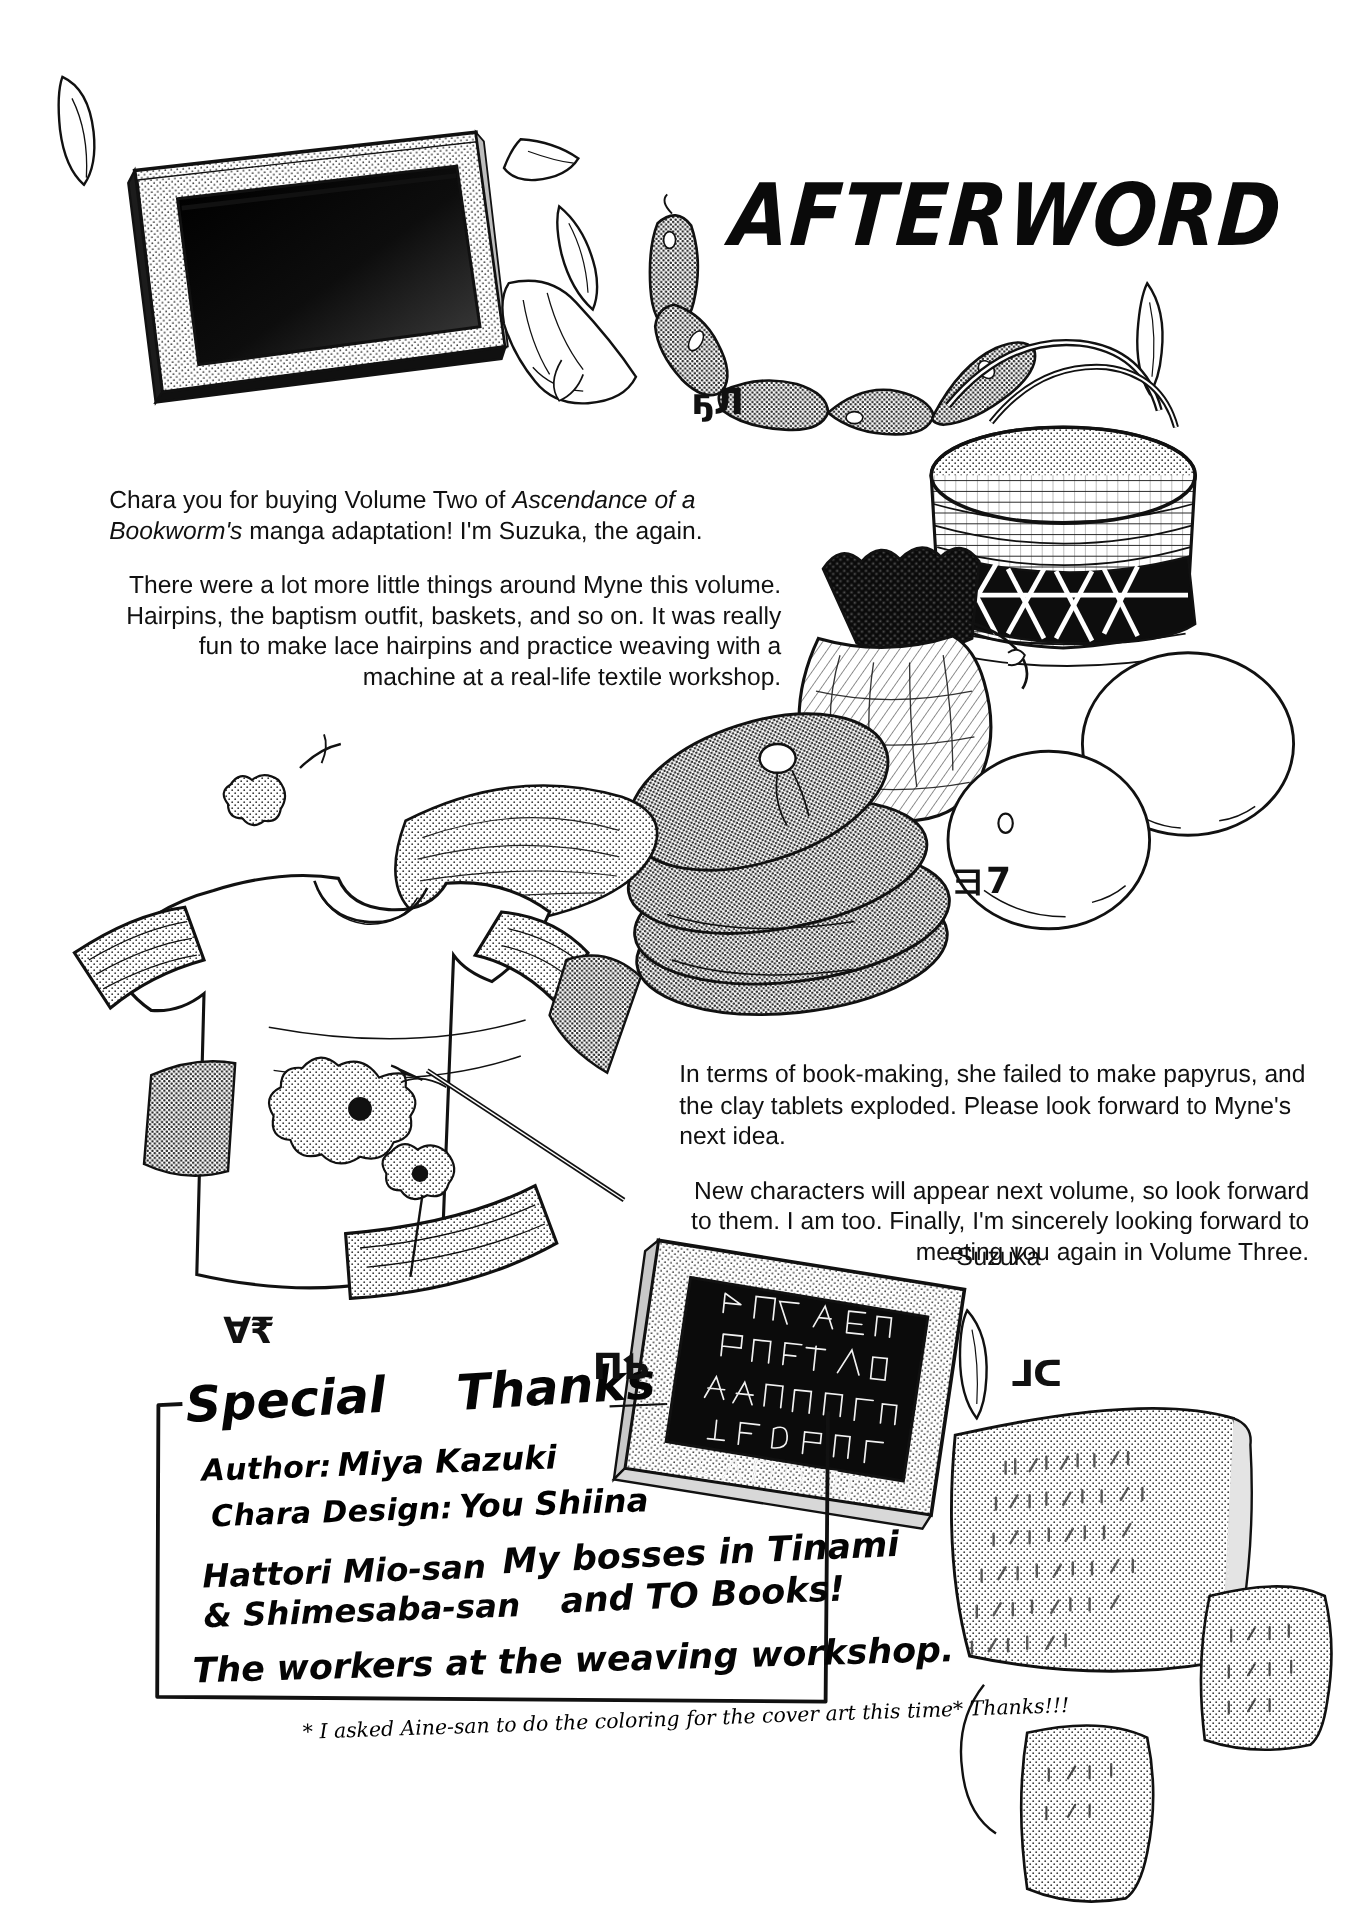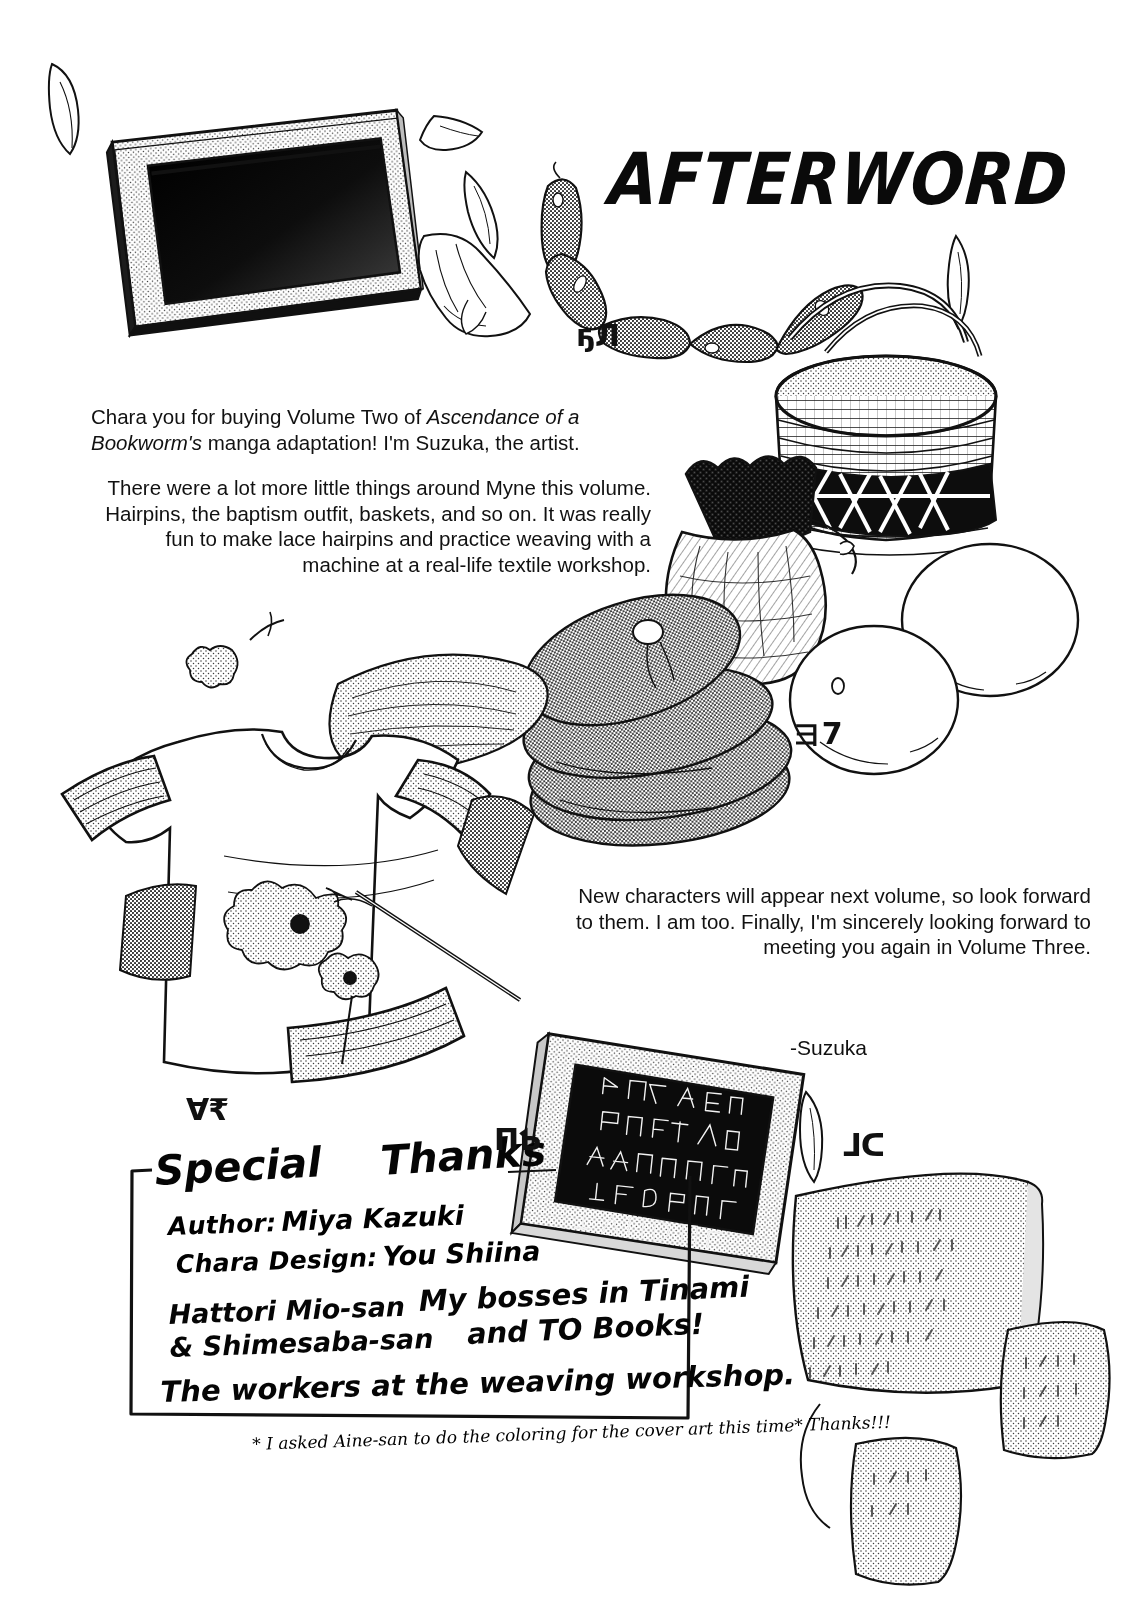--- a/index.html
+++ b/index.html
@@ -401,26 +401,27 @@
       </g>
 
       <path d="M508 1172 L556 1170" stroke="#111" stroke-width="1.8" fill="none"></path>
     </svg>
   </div>
 
   <div id="afterword-title">AFTERWORD</div>
 
   <div class="prose" id="intro-text">
     <p>
-      <span>Chara you for buying Volume Two of </span><i>Ascendance of a Bookworm's</i><span> manga adaptation! I'm Suzuka, the artist.</span>
+      <span>Chara you for buying Volume Two of </span><i>Ascendance of a Bookworm's</i><span> manga adaptation! I'm Suzuka, the again.</span>
     </p>
     <p>There were a lot more little things around Myne this volume. Hairpins, the baptism outfit, baskets, and so on. It was really fun to make lace hairpins and practice weaving with a machine at a real-life textile workshop.</p>
   </div>
 
   <div class="prose" id="bookmaking-text">
+    <p>In terms of book-making, she failed to make papyrus, and the clay tablets exploded. Please look forward to Myne's next idea.</p>
     <p>New characters will appear next volume, so look forward to them. I am too. Finally, I'm sincerely looking forward to meeting you again in Volume Three.</p>
   </div>
 
   <div id="signature">-Suzuka</div>
 
   <div id="thanks-box">
     <div class="frame">
       <svg viewBox="0 0 586 252" xmlns="http://www.w3.org/2000/svg">
         <path d="M24 2 L4 3 L3 246 L560 250 L562 8" fill="none" stroke="#111" stroke-width="3.2" stroke-linejoin="round"></path>
       </svg>

